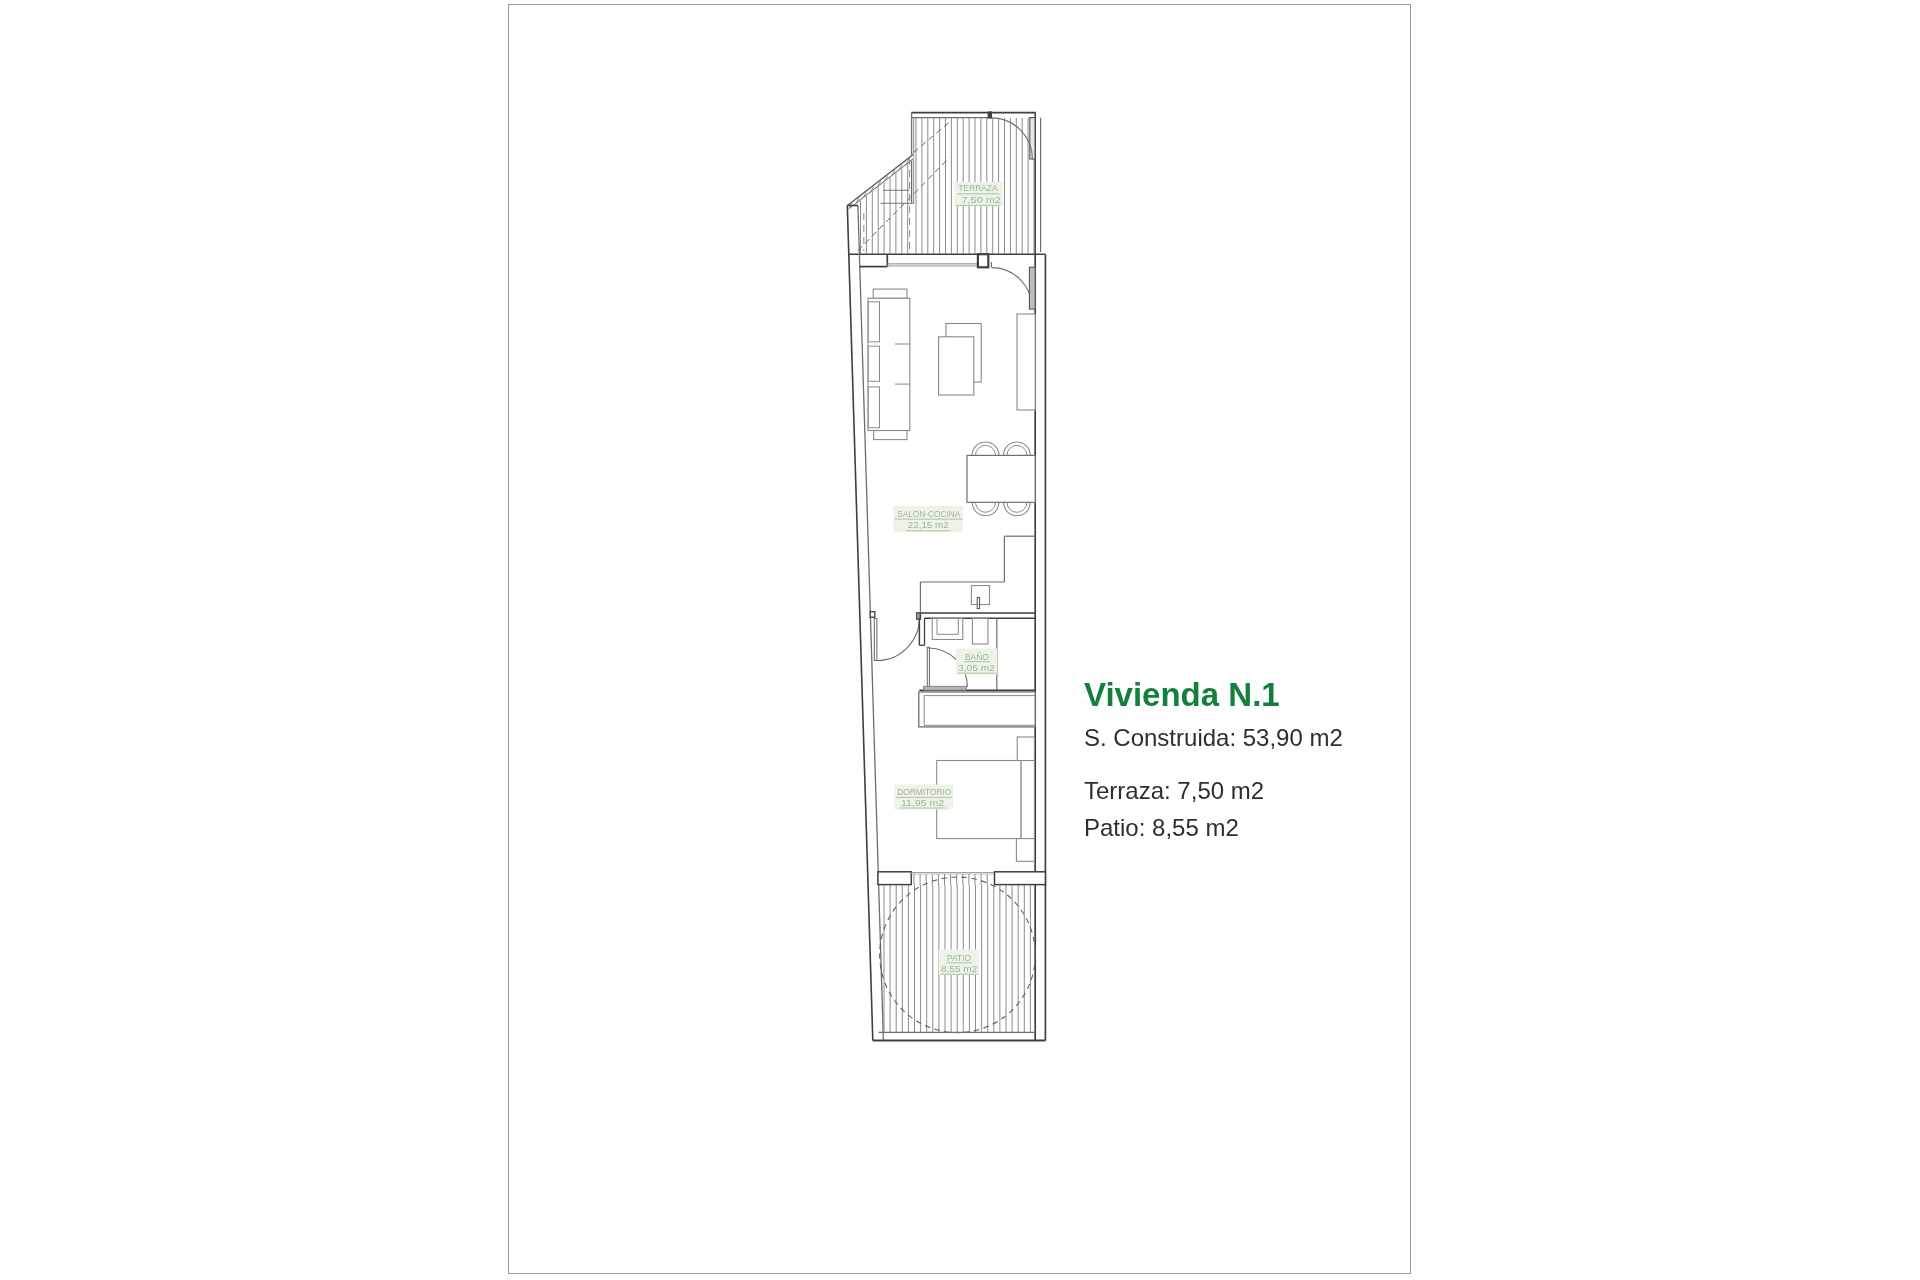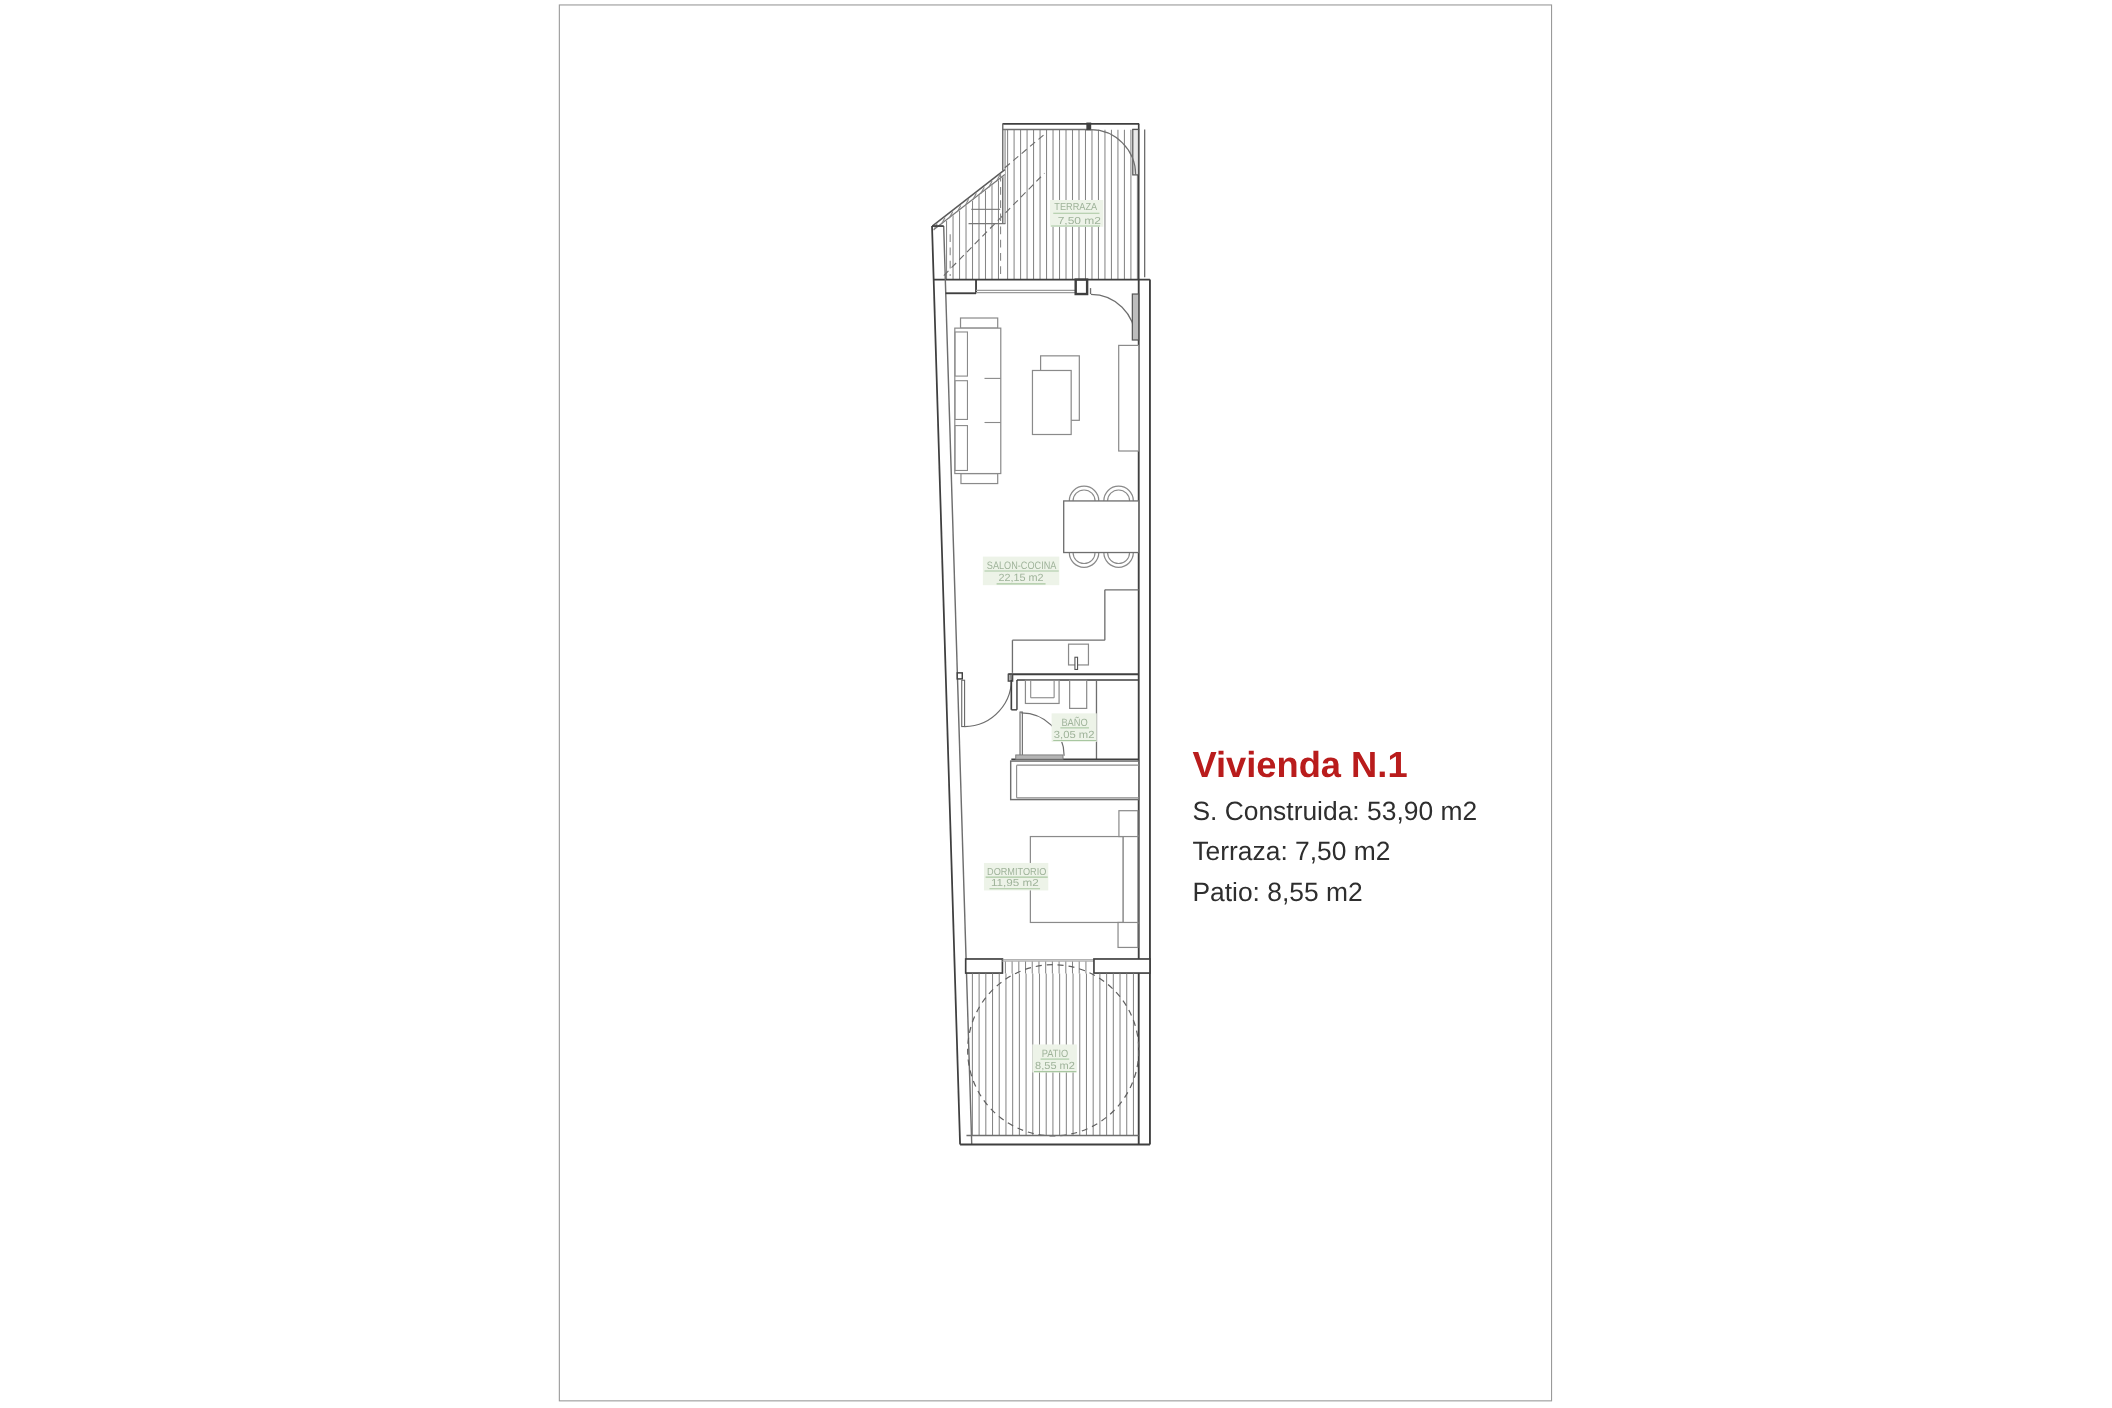--- a/index.html
+++ b/index.html
@@ -1,21 +1,21 @@
 <!DOCTYPE html>
 <html><head>
 <meta charset="utf-8">
 <style>
   html,body { margin:0; padding:0; background:#ffffff; width:1920px; height:1280px;
                font-family:"Liberation Sans", sans-serif; }
   #sheet { position:absolute; left:508px; top:4px; width:901px; height:1268px;
             border:1.5px solid #9a9a9a; background:#ffffff; }
   #plan { position:absolute; left:0; top:0; }
   #info { position:absolute; left:1084px; top:676px; }
-  #info h1 { margin:0; font-size:33px; font-weight:bold; color:#b91c1c; letter-spacing:0px; }
+  #info h1 { margin:0; font-size:33px; font-weight:bold; color:#15803d; letter-spacing:0px; }
   #info p  { margin:0; font-size:24px; color:#2e2e2e; }
 </style>
 </head>
 <body>
 
 <div id="sheet"></div>
 
 <svg id="plan" width="1920" height="1280" viewBox="0 0 1920 1280">
 
 <path d="M916.0 118.0V253.7M921.9 118.0V253.7M927.8 118.0V253.7M933.7 118.0V253.7M939.6 118.0V253.7M945.5 118.0V253.7M951.4 118.0V253.7M957.3 118.0V253.7M963.2 118.0V253.7M969.1 118.0V253.7M975.0 118.0V253.7M980.9 118.0V253.7M986.8 118.0V253.7M992.7 118.0V253.7M998.6 118.0V253.7M1004.5 118.0V253.7M1010.4 118.0V253.7M1016.3 118.0V253.7M1022.2 118.0V253.7M1028.1 118.0V253.7M1034.0 118.0V253.7" stroke="#868686" stroke-width="0.95" fill="none"></path>
@@ -225,16 +225,16 @@
     <text x="941.0" y="971.8" font-size="9.4" fill="#9fb39a" textLength="36.2" lengthAdjust="spacingAndGlyphs" font-family="Liberation Sans, sans-serif">8,55 m2</text>
     <line x1="940.0" y1="974.2" x2="978.5" y2="974.2" stroke="#a8c7a1" stroke-width="1.0" stroke-linecap="butt"></line>
 </svg>
 
 <div id="info">
 
   <h1>Vivienda N.1</h1>
 
   <p style="margin-top:10px;">S. Construida: 53,90 m2</p>
 
-  <p style="margin-top:9px;">Terraza: 7,50 m2</p>
+  <p style="margin-top:25px;">Terraza: 7,50 m2</p>
 
   <p style="margin-top:9px;">Patio: 8,55 m2</p>
 </div>
 
 </body></html>

